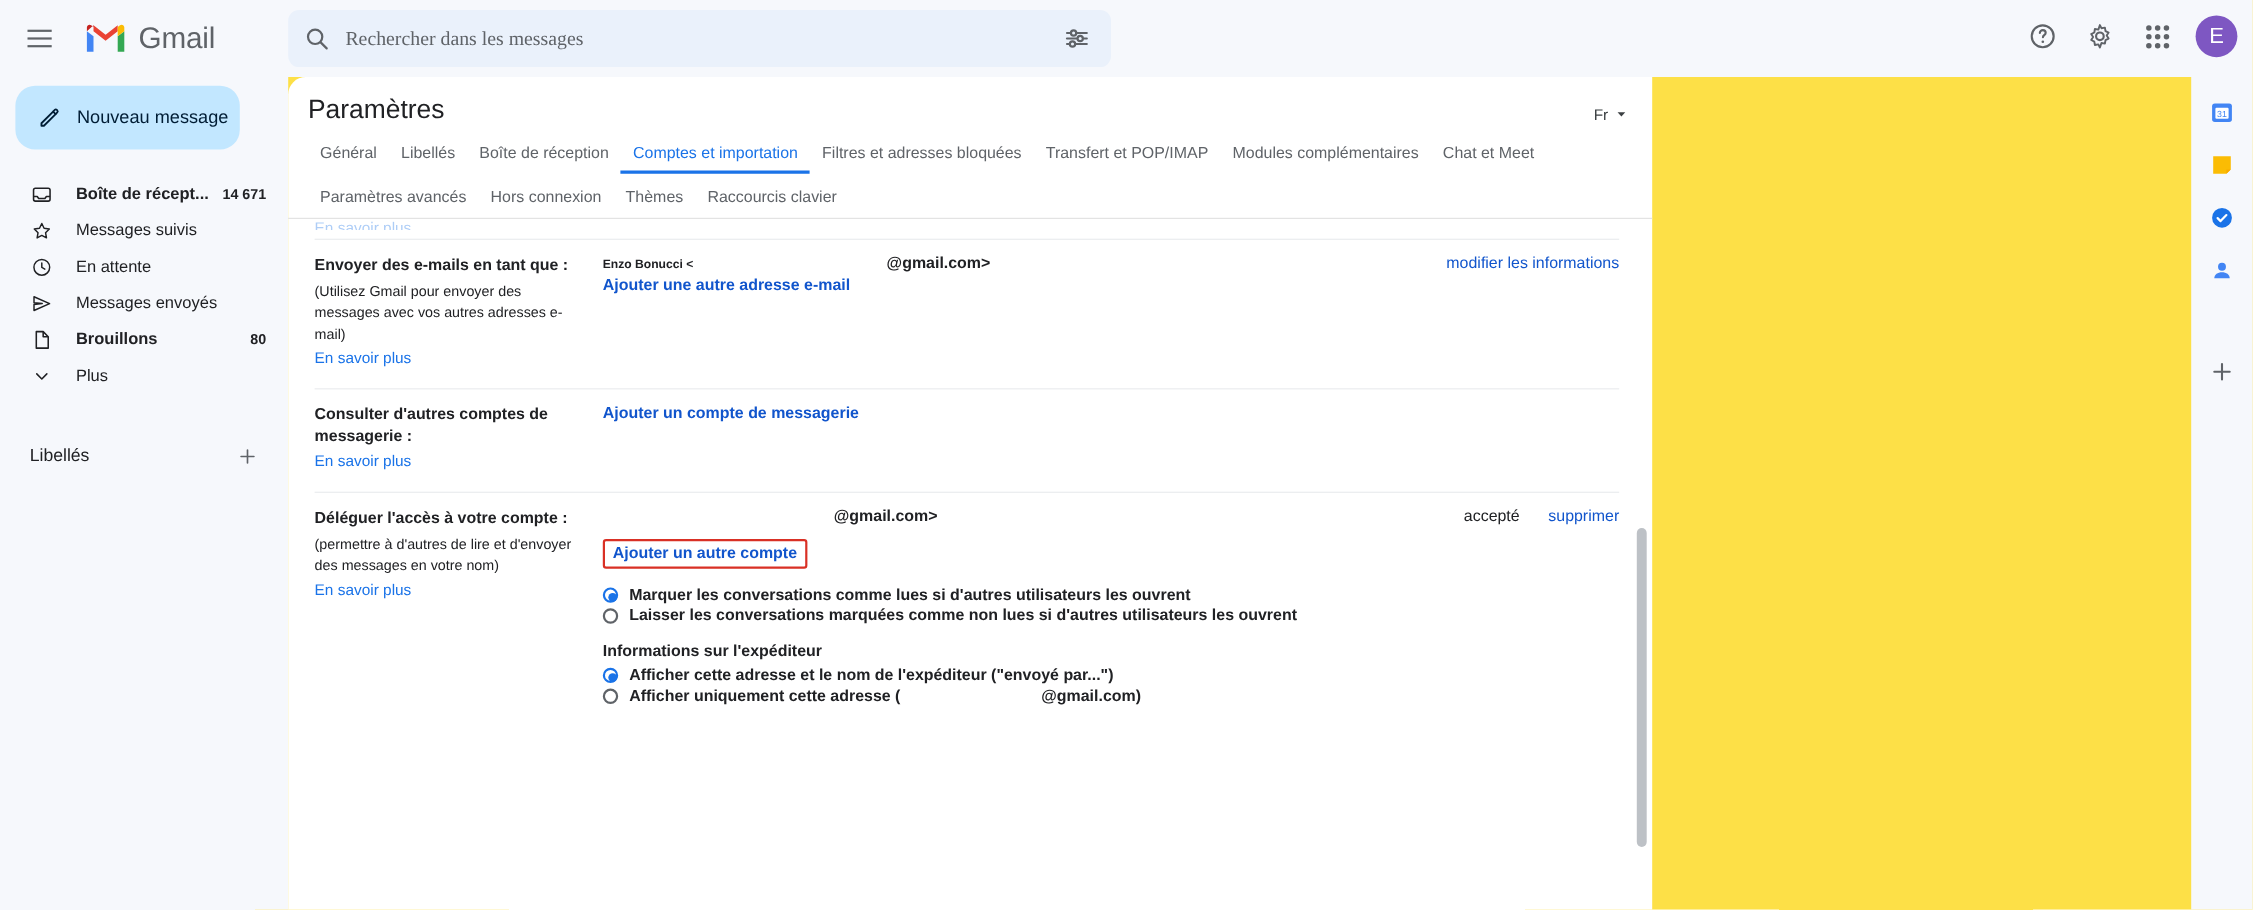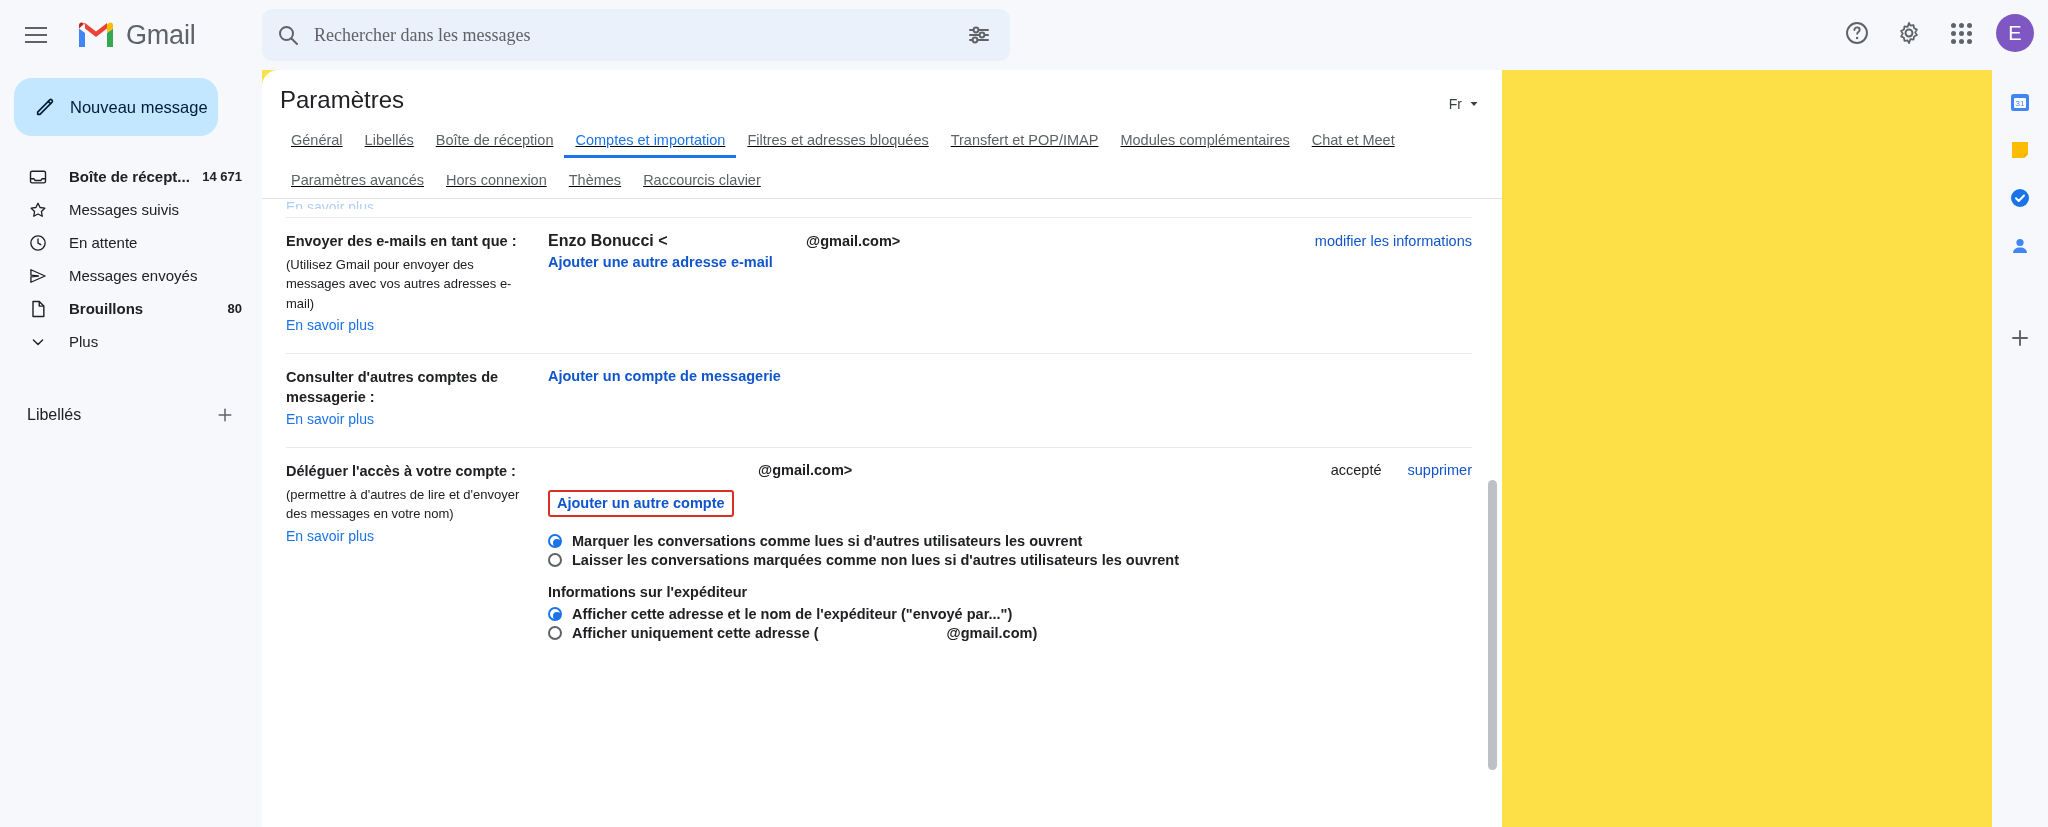--- a/index.html
+++ b/index.html
@@ -75,21 +75,21 @@
   .panel {
     position: absolute; left: 262px; top: 70px;
     width: 1240px; height: 757px; background: #fff;
     border-radius: 16px 0 0 0;
   }
   .panel-header { padding: 16px 0 0 18px; display:flex; align-items:flex-start; justify-content:space-between; }
   .panel-title { font-size: 24px; color: #202124; font-weight: normal; }
   .lang-select { display:flex; align-items:center; gap:6px; font-size:14px; color:#3c4043; margin-right: 22px; margin-top:10px; cursor:pointer;}
 
   .tabs { margin-top: 12px; padding-left: 18px; border-bottom: 1px solid #e0e0e0; }
-  .tabrow { display: flex; align-items: flex-start; gap: 0; flex-wrap: nowrap; text-decoration: underline; }
+  .tabrow { display: flex; align-items: flex-start; gap: 0; flex-wrap: nowrap; }
   .tab {
     font-size: 14.5px; color: #5f6368; padding: 6px 11px 10px 11px;
     cursor: pointer; white-space: nowrap;
   }
   .tab.active { color: #1a73e8; box-shadow: inset 0 -3px 0 0 #1a73e8; }
   .tabrow2 { margin-top: 8px; }
 
   
   .content { position: relative; padding-left: 18px; padding-right: 30px; }
   .faded-line { color:#1a73e8; font-size:14px; opacity:.35; padding-left:6px; height: 10px; overflow:hidden;}
@@ -97,21 +97,21 @@
 
   .row { display: flex; padding: 14px 0 12px 6px; }
   .row .lcol { width: 262px; flex-shrink: 0; padding-right: 16px; }
   .row .rcol { flex: 1; }
   .lbl-strong { font-size: 14.5px; color: #202124; font-weight: bold; line-height: 1.35; }
   .lbl-note { font-size: 13px; color: #202124; line-height: 1.5; margin-top: 3px; }
   .lnk { color: #1a73e8; font-size: 14px; cursor: pointer; }
   .lnk-b { color: #1155cc; font-size: 14.5px; font-weight: bold; cursor: pointer; }
 
   .sendas-grid { display: flex; align-items: baseline; }
-  .sendas-name { width: 258px; font-size: 16px; color:#202124; font-weight:bold; }
+  .sendas-name { width: 258px; font-size: 11px; color:#202124; font-weight:bold; }
   .sendas-mail { flex: 1; font-size: 14.5px; color:#202124; font-weight:bold; }
   .sendas-edit { color:#1155cc; font-size:14.5px; cursor:pointer; }
 
   .deleg-grid { display:flex; align-items: baseline; }
   .deleg-mail { flex: 1; font-size: 14.5px; color:#202124; font-weight:bold; padding-left: 210px; }
   .deleg-status { font-size: 14.5px; color:#202124; padding-right: 26px; }
   .deleg-remove { color:#1155cc; font-size: 14.5px; cursor:pointer; }
 
   .highlight-box {
     display:inline-block; border: 2px solid #d93025; border-radius: 3px;

